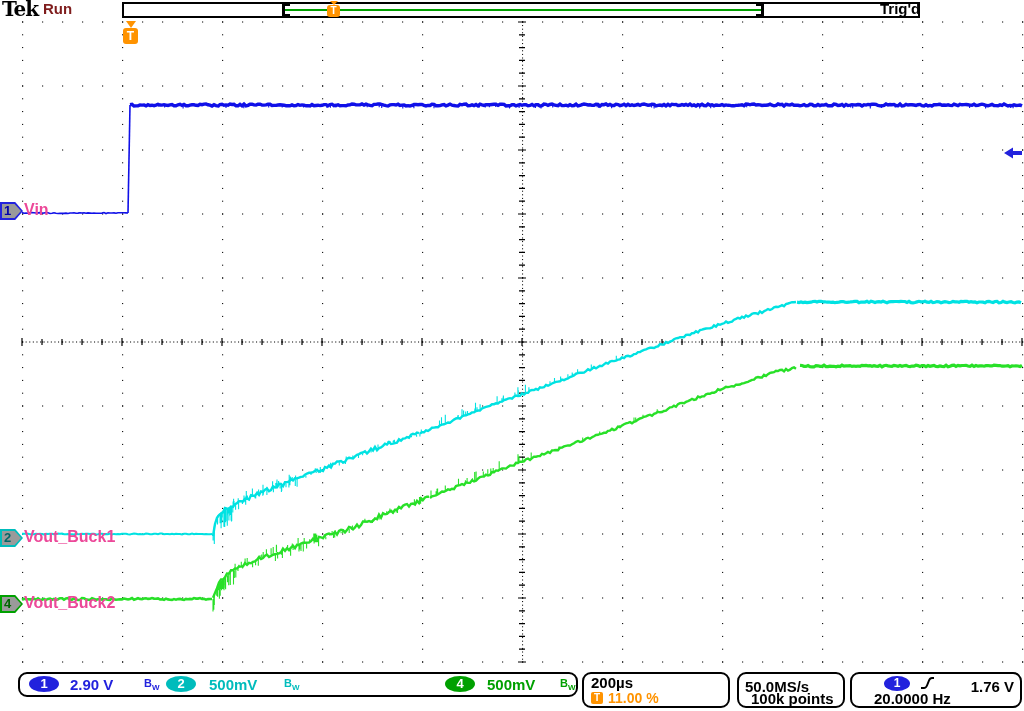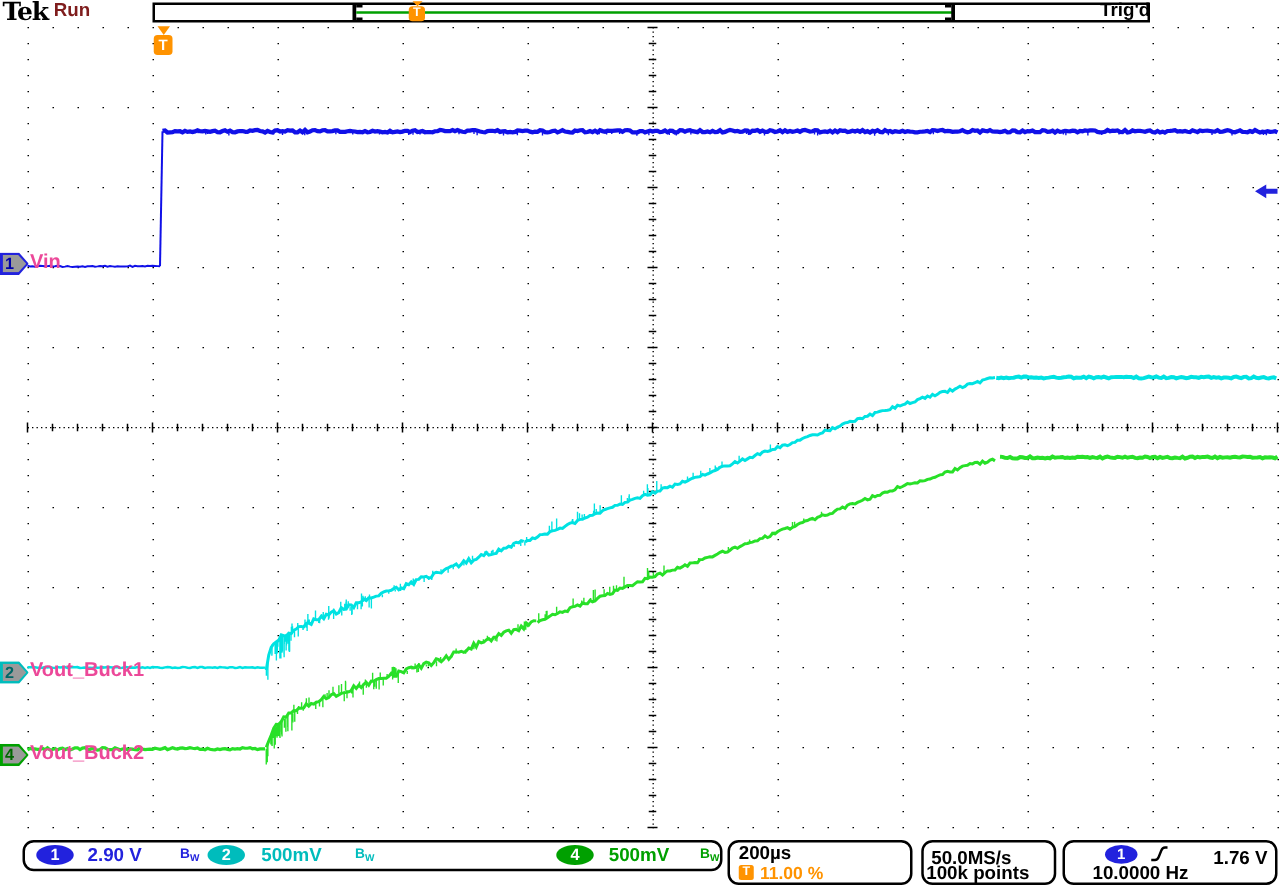--- a/index.html
+++ b/index.html
@@ -137,25 +137,25 @@
   </div>
 
   <div class="robox" style="left:582px;top:672px;width:144px;height:32px">
     <span class="blacktext" style="left:7px;top:0px">200µs</span>
     <span class="tchip" style="left:7px;top:18px">T</span>
     <span class="orangetext" style="left:24px;top:16px">11.00 %</span>
   </div>
 
   <div class="robox" style="left:737px;top:672px;width:104px;height:32px">
     <span class="blacktext" style="left:6px;top:4px">50.0MS/s</span>
-    <span class="blacktext" style="left:2px;top:16px">100k points</span>
+    <span class="blacktext" style="left:12px;top:16px">100k points</span>
   </div>
 
   <div class="robox" style="left:850px;top:672px;width:168px;height:32px">
     <span class="chip" style="left: 32px; top: 2px; width: 26px; height: 15px; font-size: 12px; line-height: 15px; --c: #1010e8; --cr: #2222dd; --fn: #0000aa;">1</span>
     <svg style="position:absolute;left:66px;top:1px" width="18" height="16">
       <path d="M3,13 h3 q2,0 3,-2.5 l2,-5 q1,-2.5 3,-2.5 h2" stroke="#000" stroke-width="2" fill="none"></path>
     </svg>
     <span class="blacktext" style="right:6px;top:4px">1.76 V</span>
-    <span class="blacktext" style="left:22px;top:16px">10.0000 Hz</span>
+    <span class="blacktext" style="left:22px;top:16px">20.0000 Hz</span>
   </div>
 
 </div>
 
 </body></html>

